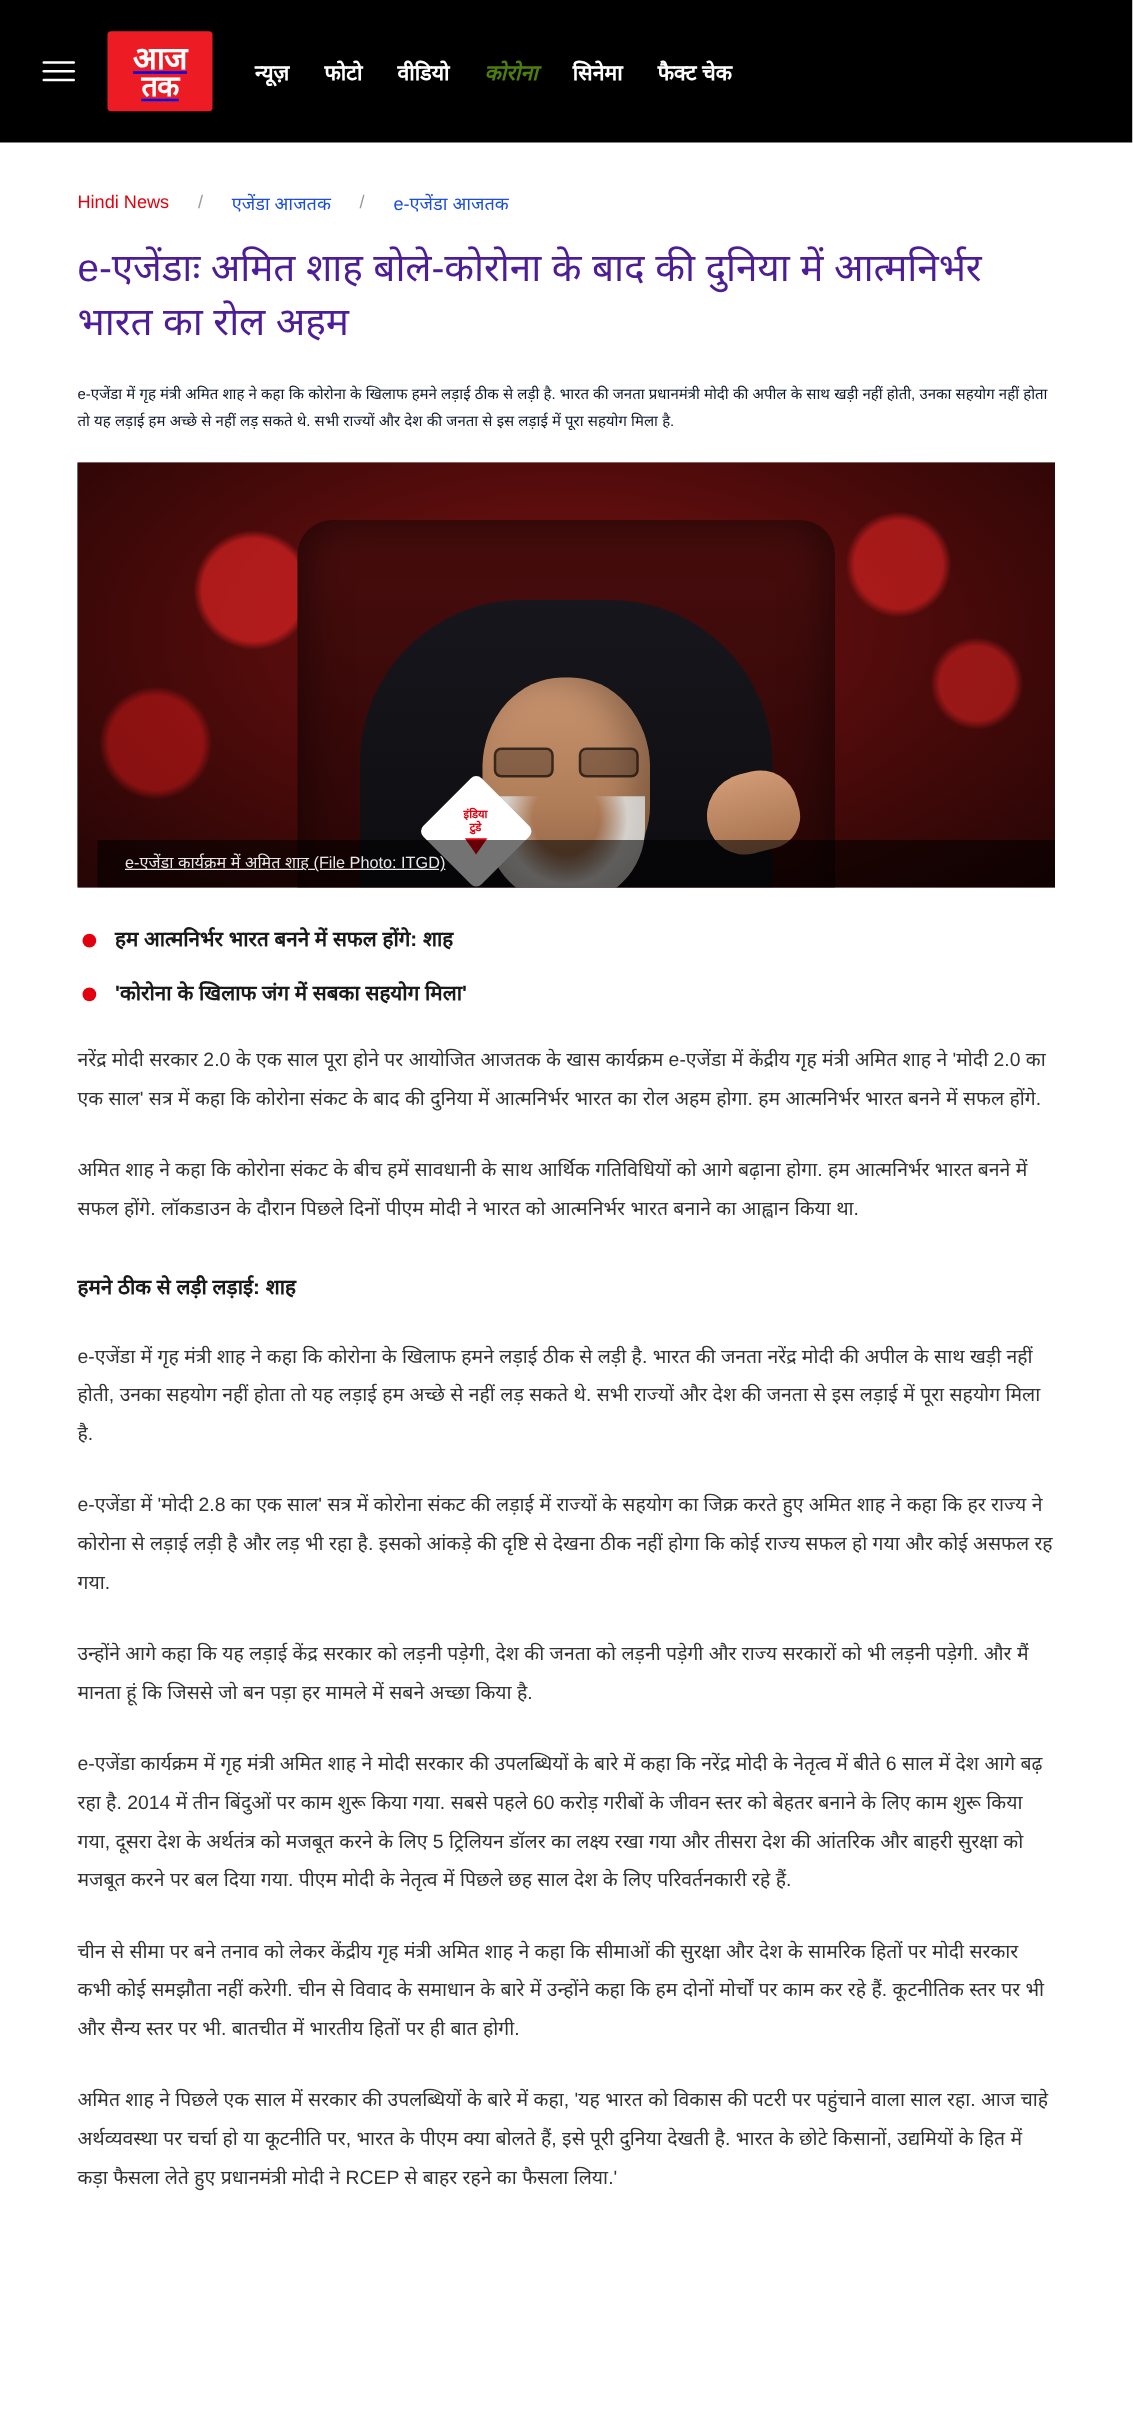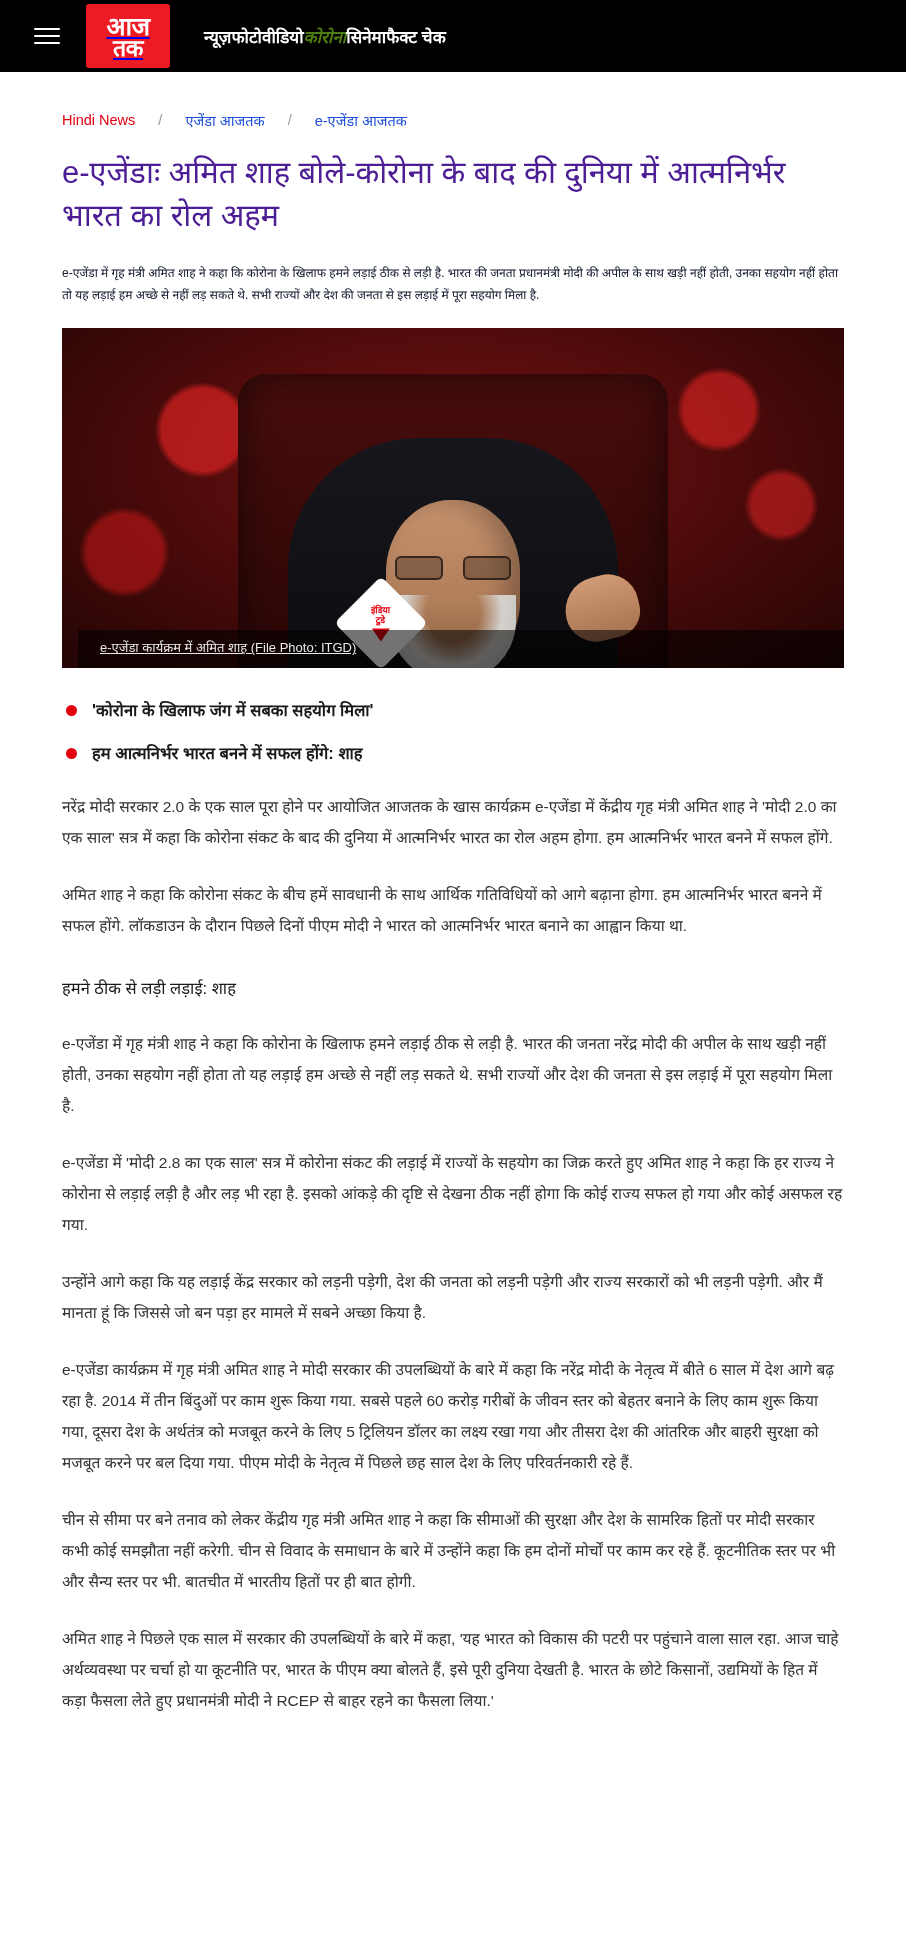--- a/index.html
+++ b/index.html
@@ -10,21 +10,21 @@
   }
   body {
     width: 906px;
     min-height: 1943px;
     position: relative;
   }
 
   
   .site-header {
     background: #000000;
-    height: 72px;
+    height: 114px;
     display: flex;
     align-items: center;
     padding: 0 0 0 34px;
     position: relative;
   }
   .hamburger {
     width: 26px;
     display: flex;
     flex-direction: column;
     gap: 5px;
@@ -60,20 +60,21 @@
   .logo-text2 {
     color: #ffffff;
     font-size: 23px;
     font-weight: bold;
     letter-spacing: -0.5px;
     margin-top: -2px;
   }
   .nav {
     display: flex;
     align-items: center;
+    gap: 28px;
   }
   .nav a {
     color: #ffffff;
     text-decoration: none;
     font-size: 17px;
     font-weight: bold;
     white-space: nowrap;
   }
   .nav a.active { color: #4d7c0f; font-style: italic; }
 
@@ -271,21 +272,21 @@
   
   .body p {
     font-size: 15.5px;
     line-height: 2.0;
     color: #333333;
     margin: 26px 0 0 0;
   }
   .body h2 {
     font-size: 16.5px;
     color: #1a1a1a;
-    font-weight: normal;
+    font-weight: bold;
     margin: 34px 0 0 0;
     line-height: 1.6;
   }
 </style>
 </head>
 <body>
 
 <header class="site-header">
   <div class="hamburger">
     <span></span>
@@ -337,22 +338,22 @@
           <div>इंडिया</div>
           <div>टुडे</div>
           <div class="mic-tri"></div>
         </div>
       </div>
       <figcaption class="caption-bar">e-एजेंडा कार्यक्रम में अमित शाह (File Photo: ITGD)</figcaption>
     </div>
   </figure>
 
   <ul class="highlights">
+    <li>हम आत्मनिर्भर भारत बनने में सफल होंगे: शाह</li>
     <li>'कोरोना के खिलाफ जंग में सबका सहयोग मिला'</li>
-    <li>हम आत्मनिर्भर भारत बनने में सफल होंगे: शाह</li>
   </ul>
 
   <div class="body">
     <p>नरेंद्र मोदी सरकार 2.0 के एक साल पूरा होने पर आयोजित आजतक के खास कार्यक्रम e-एजेंडा में केंद्रीय गृह मंत्री अमित शाह ने 'मोदी 2.0 का एक साल' सत्र में कहा कि कोरोना संकट के बाद की दुनिया में आत्मनिर्भर भारत का रोल अहम होगा. हम आत्मनिर्भर भारत बनने में सफल होंगे.</p>
     <p>अमित शाह ने कहा कि कोरोना संकट के बीच हमें सावधानी के साथ आर्थिक गतिविधियों को आगे बढ़ाना होगा. हम आत्मनिर्भर भारत बनने में सफल होंगे. लॉकडाउन के दौरान पिछले दिनों पीएम मोदी ने भारत को आत्मनिर्भर भारत बनाने का आह्वान किया था.</p>
 
     <h2>हमने ठीक से लड़ी लड़ाई: शाह</h2>
 
     <p>e-एजेंडा में गृह मंत्री शाह ने कहा कि कोरोना के खिलाफ हमने लड़ाई ठीक से लड़ी है. भारत की जनता नरेंद्र मोदी की अपील के साथ खड़ी नहीं होती, उनका सहयोग नहीं होता तो यह लड़ाई हम अच्छे से नहीं लड़ सकते थे. सभी राज्यों और देश की जनता से इस लड़ाई में पूरा सहयोग मिला है.</p>
     <p>e-एजेंडा में 'मोदी 2.8 का एक साल' सत्र में कोरोना संकट की लड़ाई में राज्यों के सहयोग का जिक्र करते हुए अमित शाह ने कहा कि हर राज्य ने कोरोना से लड़ाई लड़ी है और लड़ भी रहा है. इसको आंकड़े की दृष्टि से देखना ठीक नहीं होगा कि कोई राज्य सफल हो गया और कोई असफल रह गया.</p>

